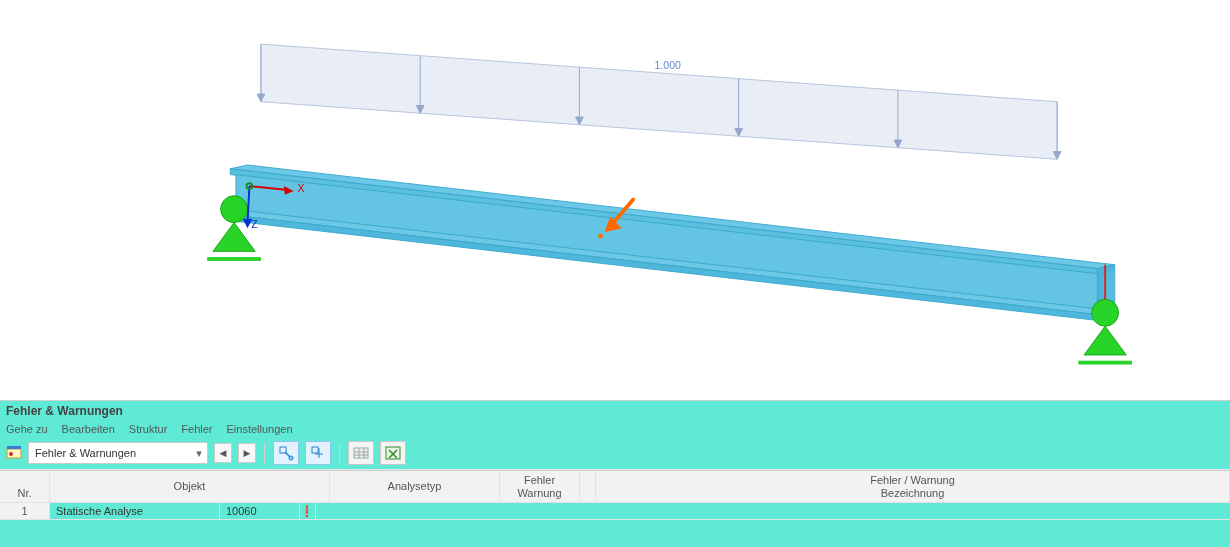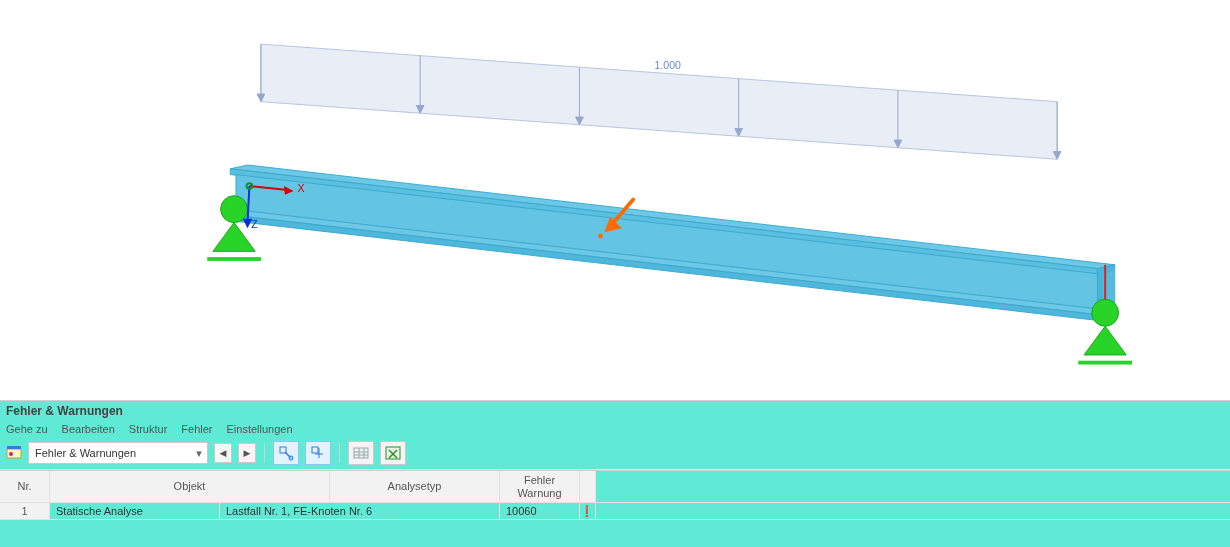--- a/index.html
+++ b/index.html
@@ -15,21 +15,21 @@
   .combo .caret{width:16px;height:18px;display:flex;align-items:center;justify-content:center;color:#666}
   .navbtn{width:16px;height:18px;border:1px solid #c9c9c9;background:#f7f7f7;display:flex;align-items:center;justify-content:center;color:#555;font-size:9px}
   .sep{width:1px;height:20px;background:#d0d0d0;margin:0 2px}
   .btn{width:24px;height:22px;border:1px solid #c9c9c9;background:#f4f4f4;display:flex;align-items:center;justify-content:center}
   .btn.active{background:#e3f2ff;border-color:#8fc4ef}
   
   .grid{flex:1;display:flex;flex-direction:column;border-top:1px solid #d0d0d0}
   .grow{display:flex;border-bottom:1px solid #e2e2e2}
   .gcell{border-right:1px solid #e2e2e2;padding:2px 6px;box-sizing:border-box;display:flex;align-items:center;overflow:hidden;white-space:nowrap}
   .ghdr{background:#f2f2f2;color:#555;justify-content:center;flex-direction:column;text-align:center;line-height:1.15;padding-top:3px;padding-bottom:3px}
-  .c-nr{width:50px;justify-content:center}
+  .c-nr{width:50px;justify-content:flex-end}
   .c-an{width:170px}
   .c-ob{width:280px}
   .c-fw{width:80px;}
   .c-ic{width:16px;justify-content:center;padding:0}
   .c-bz{flex:1}
   .rownum{background:#f2f2f2;justify-content:center;color:#555}
   .err-dot{color:#d40000;font-size:11px;line-height:1}
   
   svg.scene{position:absolute;inset:0}
 </style>
@@ -175,24 +175,27 @@
           <span>Objekt</span>
         </div>
       <div class="gcell ghdr c-an">
           <span>Analysetyp</span>
         </div>
       <div class="gcell ghdr c-fw">
         <span>Fehler</span>
           <span>Warnung</span>
       </div>
       <div class="gcell ghdr c-ic"></div>
+      <div class="gcell ghdr c-bz">
+        <span>Fehler / Warnung</span>
+          <span>Bezeichnung</span>
+      </div>
     </div>
     <div class="grow">
       <div class="gcell c-nr rownum">1</div>
       <div class="gcell c-an">Statische Analyse</div>
-      <div class="gcell c-ob">Lastfall Nr. 1, FE-Knoten Nr. 6</div>
       <div class="gcell c-fw" style="font-family:Liberation Sans, sans-serif">10060</div>
       <div class="gcell c-ic">
           <span class="err-dot">❗</span>
         </div>
     </div>
   </div>
 </div>
 
 </body></html>

